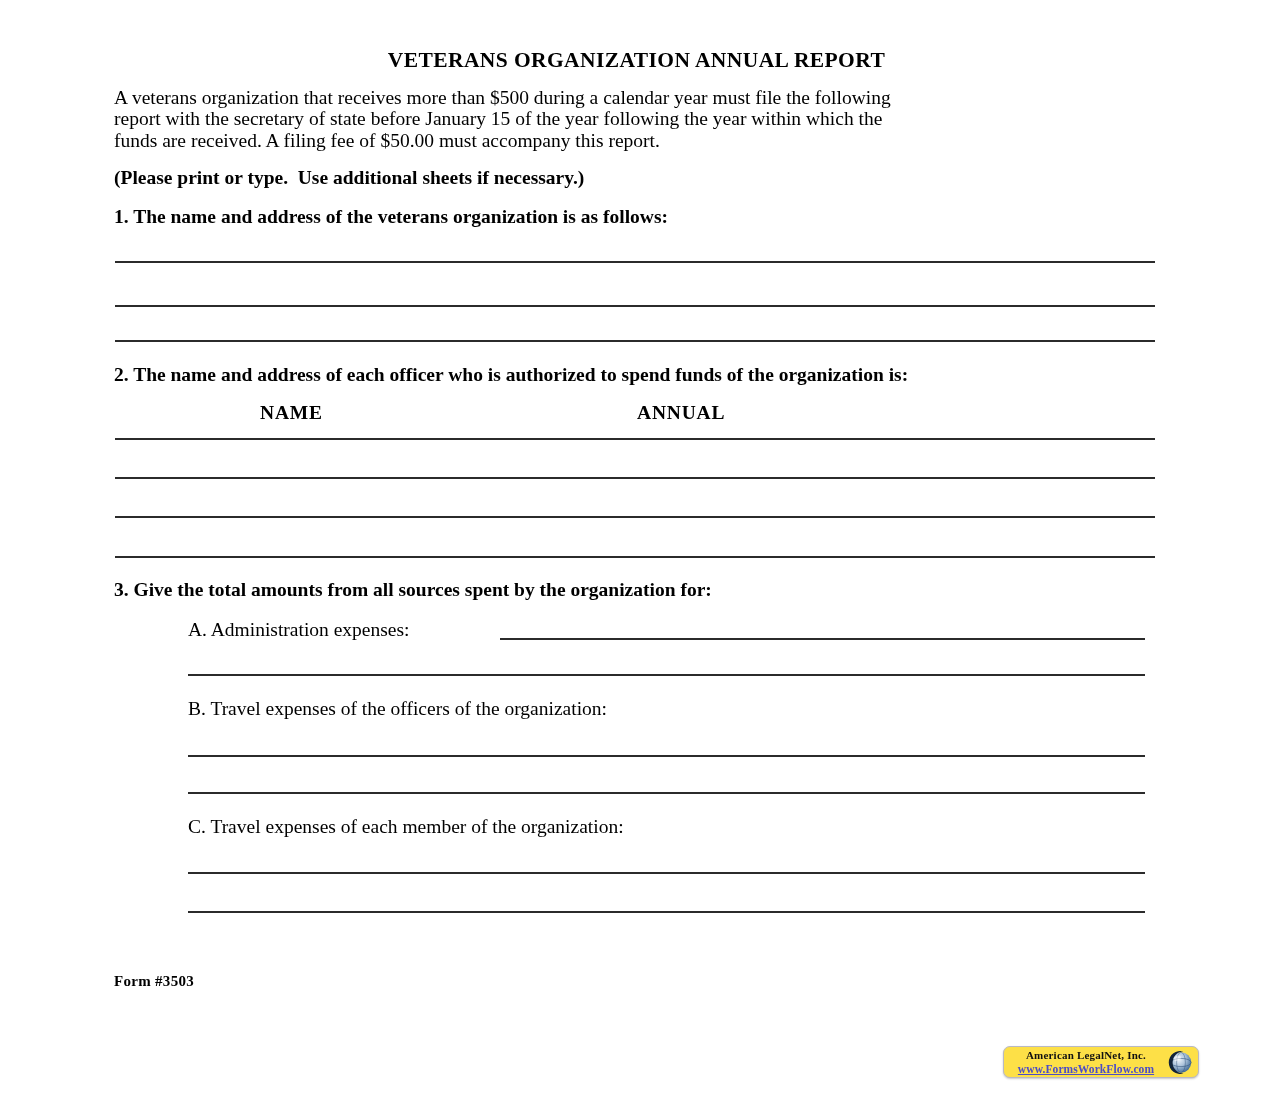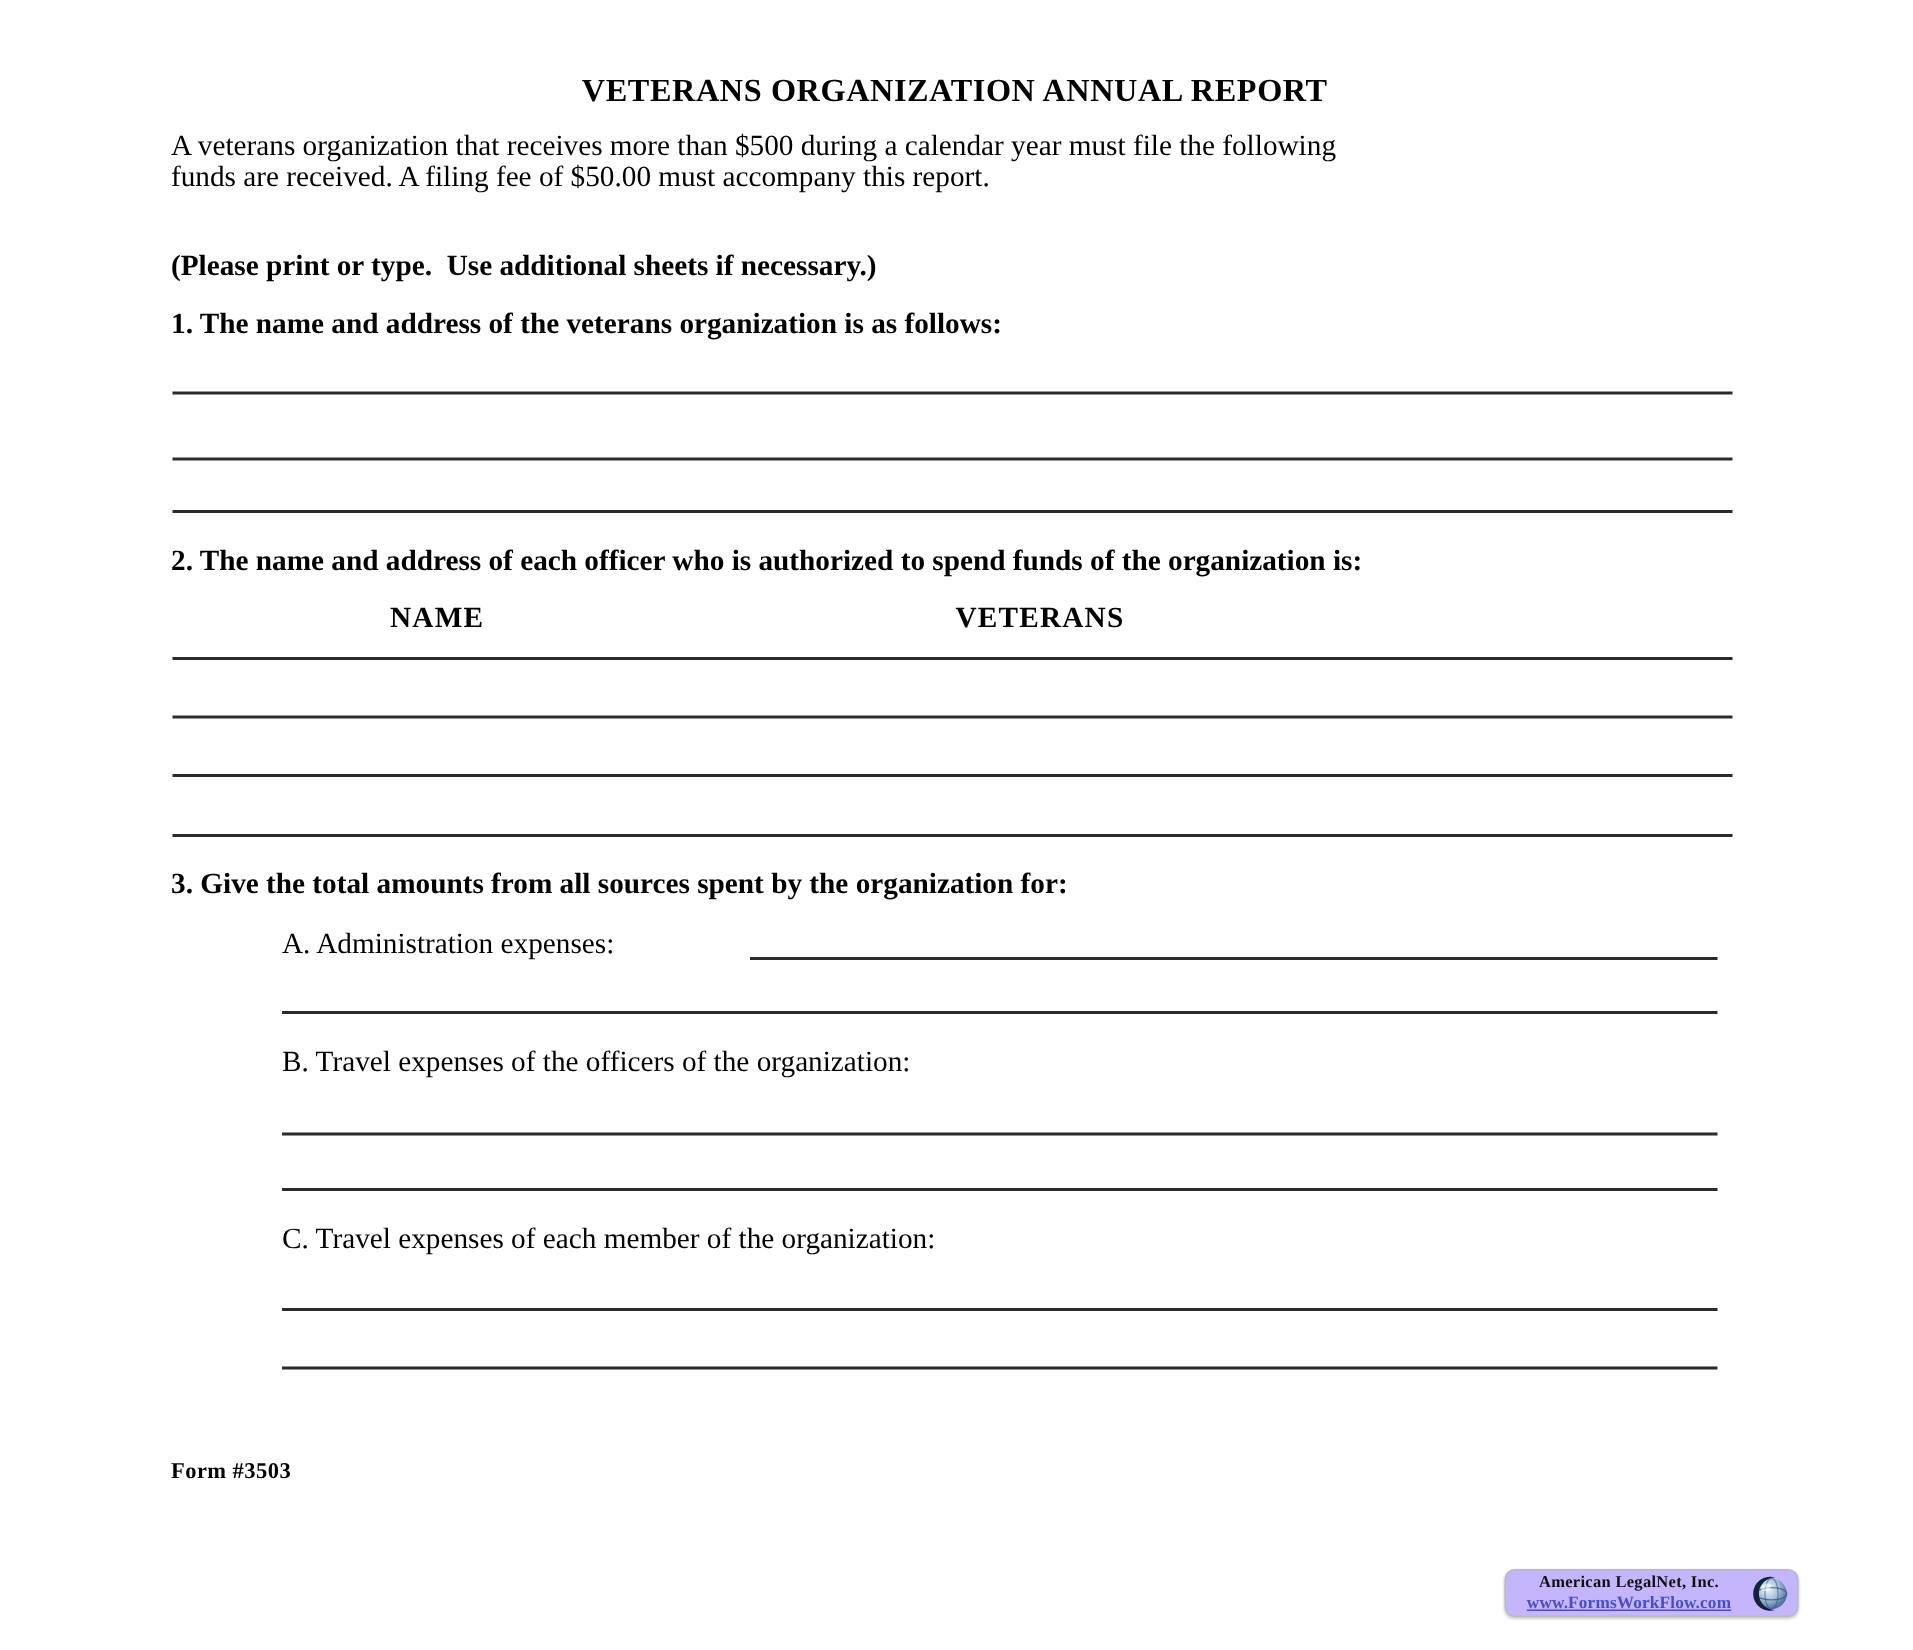--- a/index.html
+++ b/index.html
@@ -140,21 +140,21 @@
   
   .badge {
     position: absolute;
     left: 1003px;
     top: 1046px;
     width: 196px;
     height: 32px;
     box-sizing: border-box;
     border: 1px solid #b9b9c4;
     border-radius: 7px;
-    background: #c4b5fd;
+    background: #fde047;
     box-shadow: 0 1px 2px rgba(0,0,0,0.22);
     overflow: hidden;
   }
   .badge-text {
     position: absolute;
     left: 8px;
     top: 2px;
     width: 148px;
     text-align: center;
   }
@@ -187,35 +187,36 @@
 </style>
 </head>
 <body>
 
 <div class="page">
 
   <div class="doc-title">VETERANS ORGANIZATION ANNUAL REPORT</div>
 
   <div class="intro">
     <span>A veterans organization that receives more than $500 during a calendar year must file the following</span>
+    <span>report with the secretary of state before January 15 of the year following the year within which the</span>
     <span>funds are received. A filing fee of $50.00 must accompany this report.</span>
   </div>
 
   <div class="note">(Please print or type.  Use additional sheets if necessary.)</div>
 
   <div class="q q1">1. The name and address of the veterans organization is as follows:</div>
 
   <div class="rule rule-full" style="top:261px"></div>
   <div class="rule rule-full" style="top:305px"></div>
   <div class="rule rule-full" style="top:340px"></div>
 
   <div class="q q2">2. The name and address of each officer who is authorized to spend funds of the organization is:</div>
 
   <div class="col-head col-name">NAME</div>
-  <div class="col-head col-address">VETERANS</div>
+  <div class="col-head col-address">ANNUAL</div>
 
   <div class="rule rule-full" style="top:438px"></div>
   <div class="rule rule-full" style="top:477px"></div>
   <div class="rule rule-full" style="top:516px"></div>
   <div class="rule rule-full" style="top:556px"></div>
 
   <div class="q q3">3. Give the total amounts from all sources spent by the organization for:</div>
 
   <div class="sub subA">A. Administration expenses:</div>
   <div class="rule rule-inline" style="top:638px"></div>

